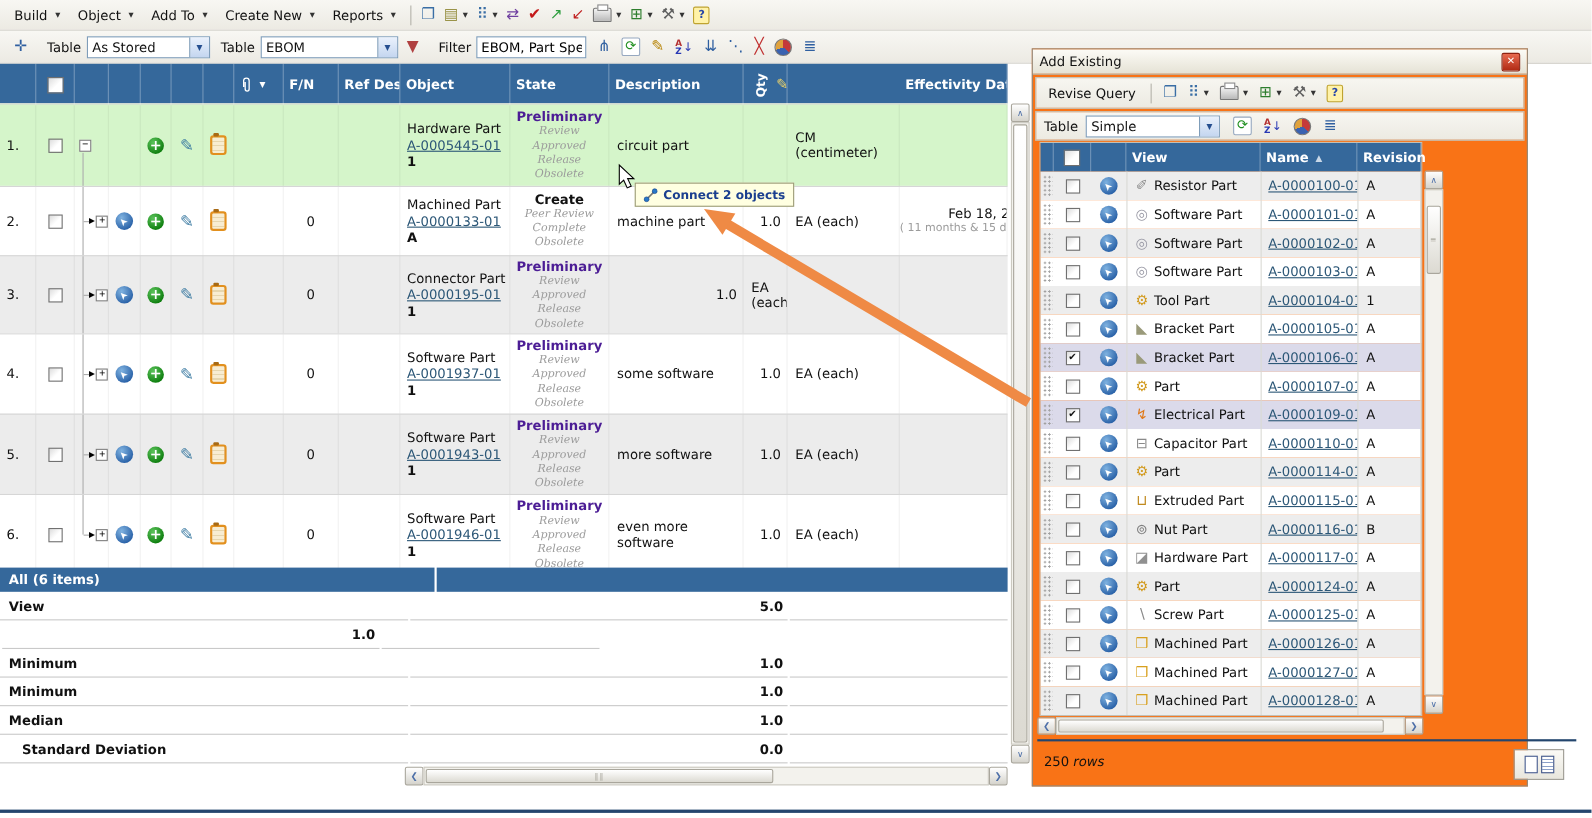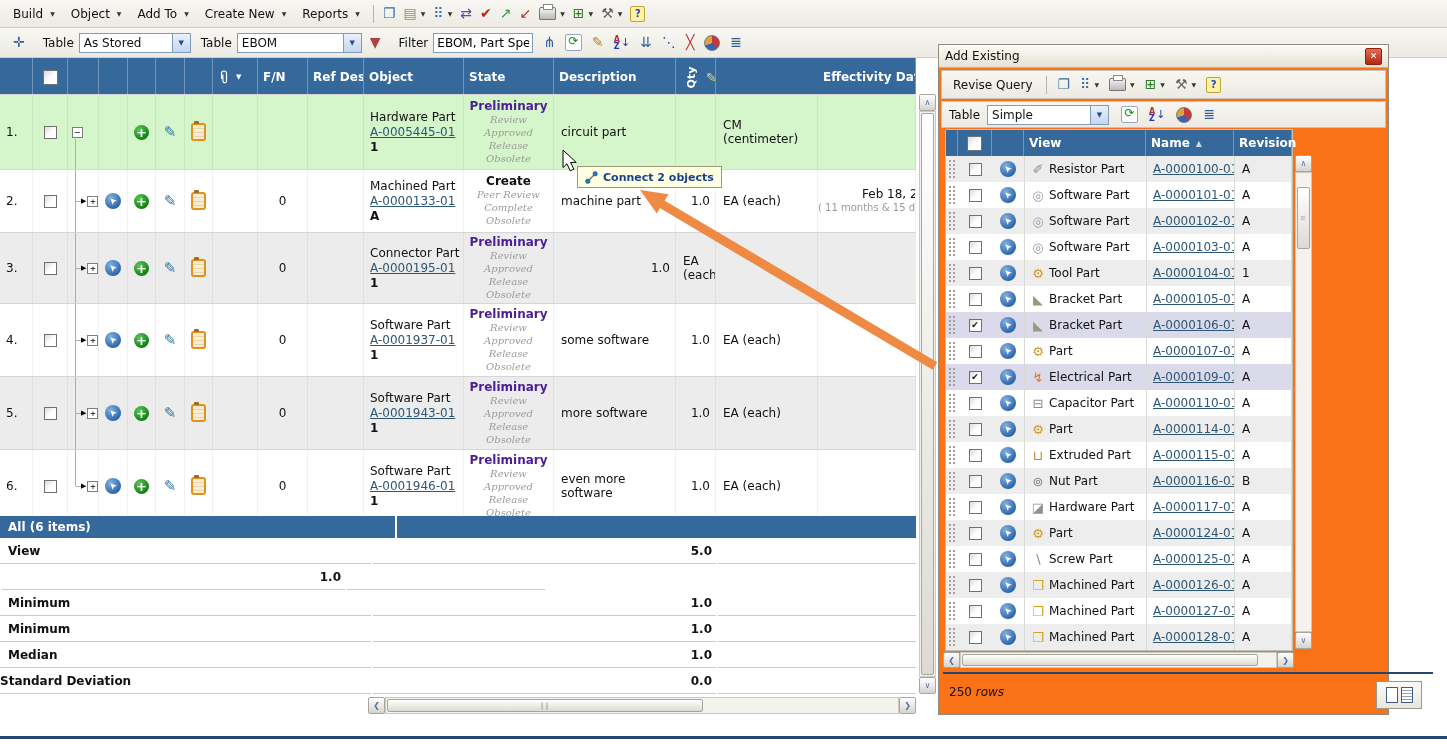--- a/index.html
+++ b/index.html
@@ -604,21 +604,21 @@
         <div class="sum-cell" style="width: 198px;"></div>
       </div>
       <div class="sum-row">
         <div class="sum-cell" style="width: 371px; padding-left: 8px;">Median</div>
         <div style="width: 2px;"></div>
         <div class="sum-cell" style="width: 343px; justify-content: flex-end; padding-right: 4px;">1.0</div>
         <div style="width: 2px;"></div>
         <div class="sum-cell" style="width: 198px;"></div>
       </div>
       <div class="sum-row">
-        <div class="sum-cell" style="width: 371px; padding-left: 0;">Standard Deviation</div>
+        <div class="sum-cell" style="width: 371px; padding-left: 20px;">Standard Deviation</div>
         <div style="width: 2px;"></div>
         <div class="sum-cell" style="width: 343px; justify-content: flex-end; padding-right: 4px;">0.0</div>
         <div style="width: 2px;"></div>
         <div class="sum-cell" style="width: 198px;"></div>
       </div>
     </div>
   <div id="main-vscroll">
     <div class="sbbtn">∧</div>
     <div class="sbtrack">
       <div class="sbthumb" style="left:1px;right:1px;top:1px;height:562px"></div>

